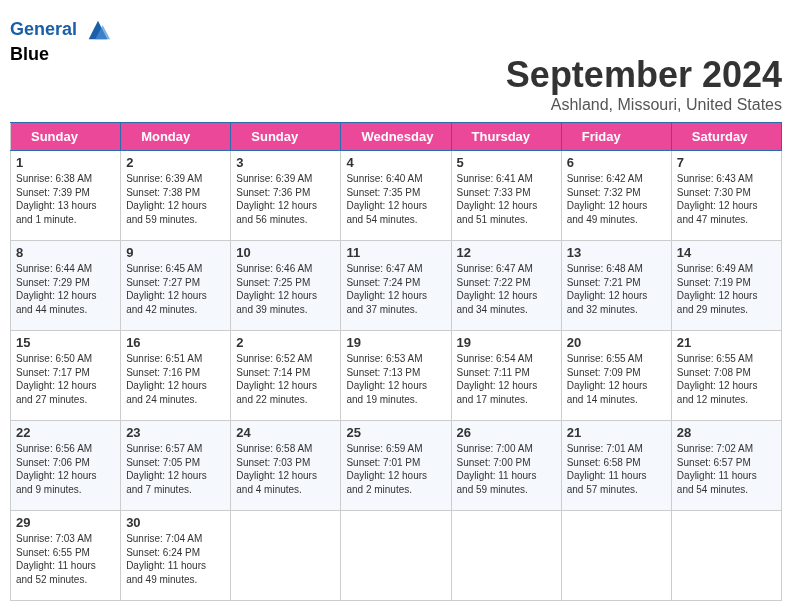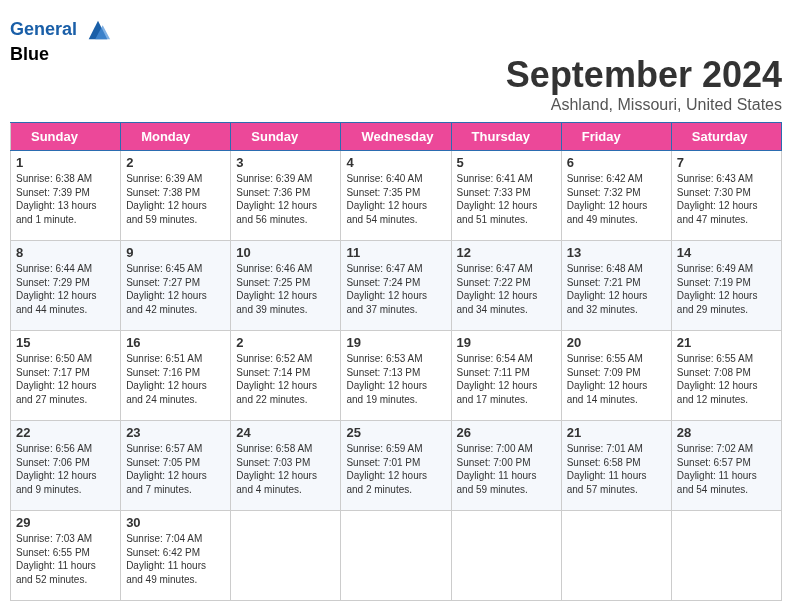--- a/index.html
+++ b/index.html
@@ -364,21 +364,21 @@
           <div class="day-info">
             <span>Sunrise: 7:03 AM</span><br>
             <span>Sunset: 6:55 PM</span><br>
             <span>Daylight: 11 hours and 52 minutes.</span>
           </div>
         </td>
         <td>
           <span class="day-number">30</span>
           <div class="day-info">
             <span>Sunrise: 7:04 AM</span><br>
-            <span>Sunset: 6:42 PM</span><br>
+            <span>Sunset: 6:24 PM</span><br>
             <span>Daylight: 11 hours and 49 minutes.</span>
           </div>
         </td>
         <td class="empty"></td>
         <td class="empty"></td>
         <td class="empty"></td>
         <td class="empty"></td>
         <td class="empty"></td>
       </tr>
     </tbody>

